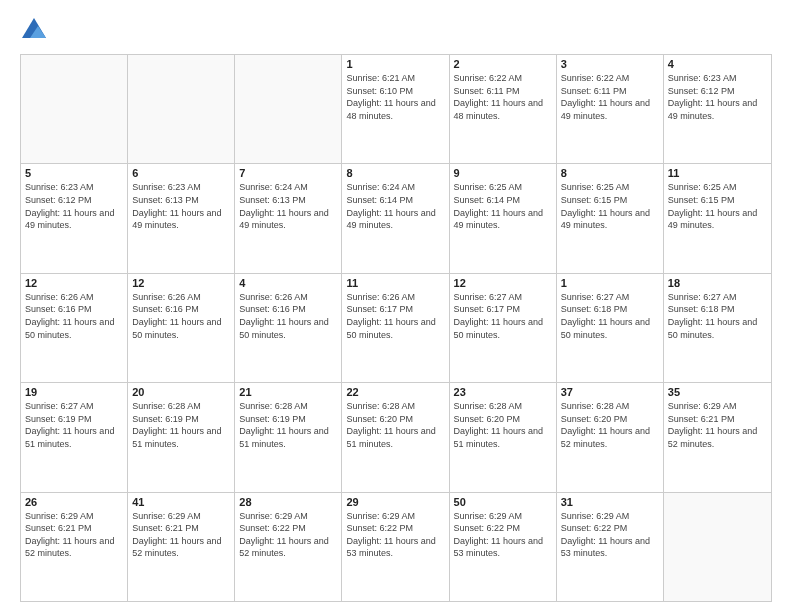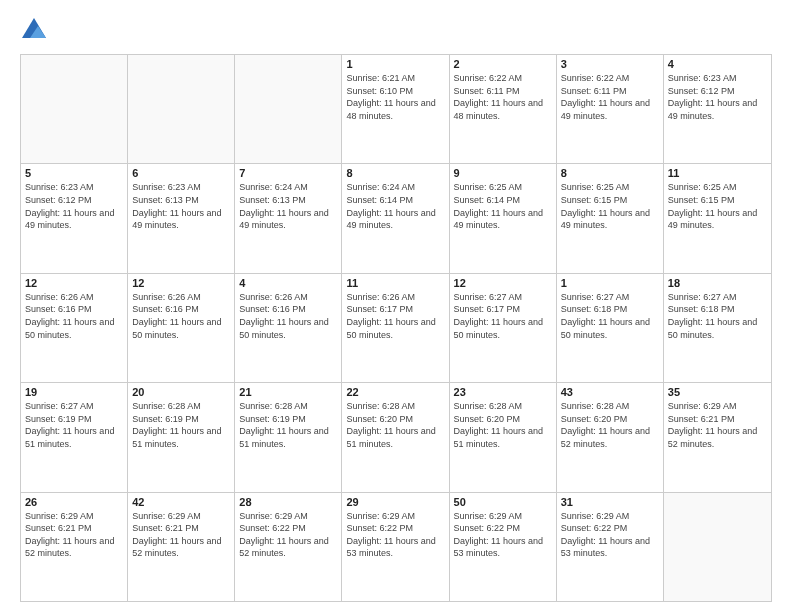--- a/index.html
+++ b/index.html
@@ -231,35 +231,35 @@
           </div>
           <div class="cal-cell">
             <div class="day-num">22</div>
             <div class="day-info">Sunrise: 6:28 AM<br>Sunset: 6:20 PM<br>Daylight: 11 hours and 51 minutes.</div>
           </div>
           <div class="cal-cell">
             <div class="day-num">23</div>
             <div class="day-info">Sunrise: 6:28 AM<br>Sunset: 6:20 PM<br>Daylight: 11 hours and 51 minutes.</div>
           </div>
           <div class="cal-cell">
-            <div class="day-num">43</div>
+            <div class="day-num">37</div>
             <div class="day-info">Sunrise: 6:28 AM<br>Sunset: 6:20 PM<br>Daylight: 11 hours and 52 minutes.</div>
           </div>
           <div class="cal-cell">
             <div class="day-num">35</div>
             <div class="day-info">Sunrise: 6:29 AM<br>Sunset: 6:21 PM<br>Daylight: 11 hours and 52 minutes.</div>
           </div>
         </div>
         <div class="cal-row">
           <div class="cal-cell">
             <div class="day-num">26</div>
             <div class="day-info">Sunrise: 6:29 AM<br>Sunset: 6:21 PM<br>Daylight: 11 hours and 52 minutes.</div>
           </div>
           <div class="cal-cell">
-            <div class="day-num">42</div>
+            <div class="day-num">41</div>
             <div class="day-info">Sunrise: 6:29 AM<br>Sunset: 6:21 PM<br>Daylight: 11 hours and 52 minutes.</div>
           </div>
           <div class="cal-cell">
             <div class="day-num">28</div>
             <div class="day-info">Sunrise: 6:29 AM<br>Sunset: 6:22 PM<br>Daylight: 11 hours and 52 minutes.</div>
           </div>
           <div class="cal-cell">
             <div class="day-num">29</div>
             <div class="day-info">Sunrise: 6:29 AM<br>Sunset: 6:22 PM<br>Daylight: 11 hours and 53 minutes.</div>
           </div>

